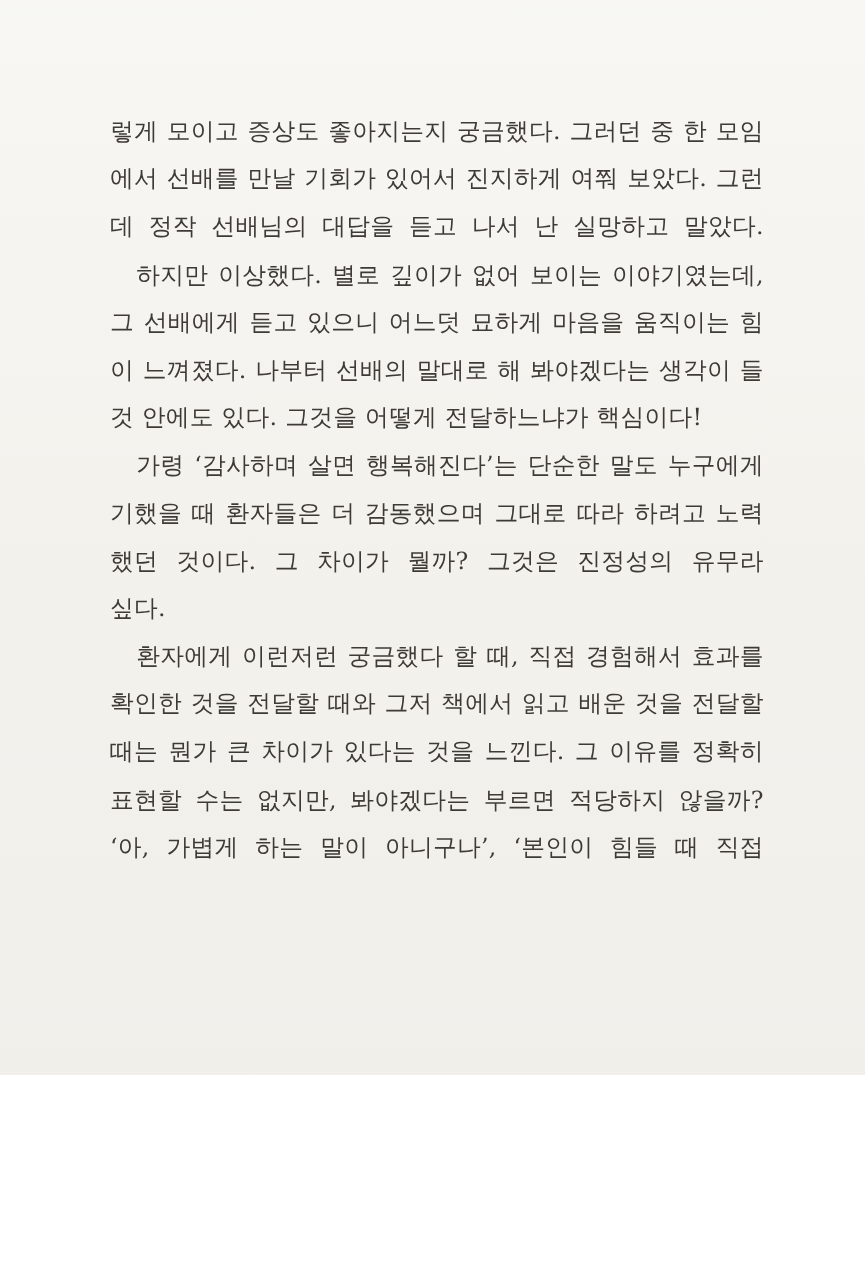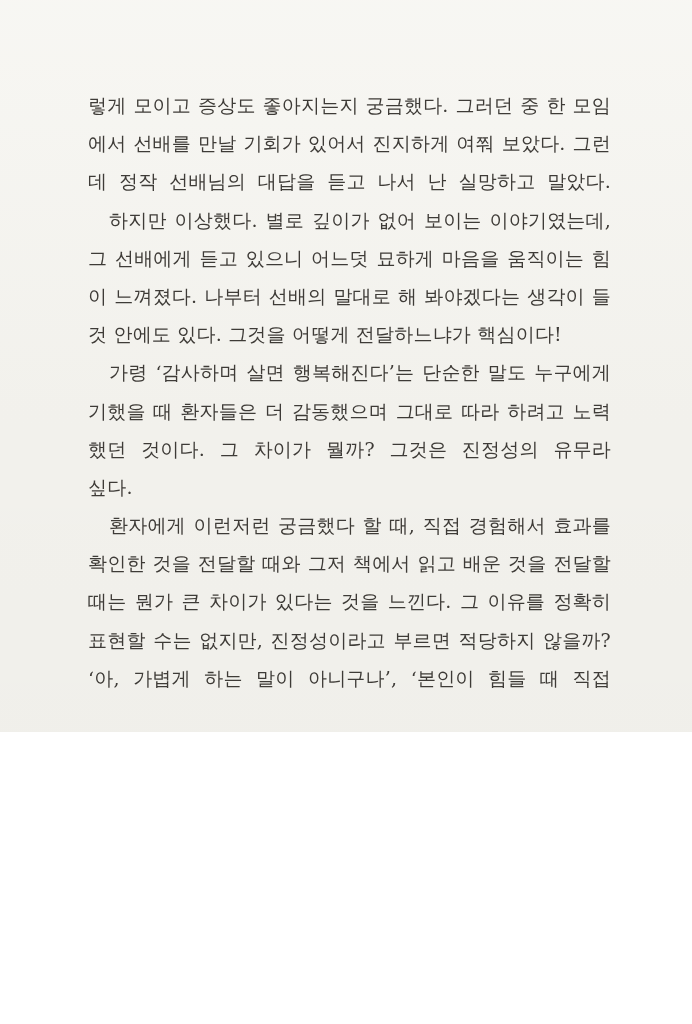--- a/index.html
+++ b/index.html
@@ -2,21 +2,21 @@
 <html lang="ko"><head>
 <meta charset="utf-8">
 <style>
   html, body {
     margin: 0;
     padding: 0;
   }
   .page {
     position: relative;
     width: 692px;
-    height: 732px;
+    height: 860px;
     background-color: #f5f4ef;
     background-image: linear-gradient(180deg, rgba(255,255,255,0.25) 0%, rgba(0,0,0,0.012) 55%, rgba(0,0,0,0.02) 100%);
     overflow: hidden;
     font-family: "DejaVu Serif", "Liberation Serif", serif;
   }
   .text-block {
     position: absolute;
     left: 88px;
     top: 86px;
     width: 523px;
@@ -74,21 +74,21 @@
       <div class="line">그 선배에게 듣고 있으니 어느덧 묘하게 마음을 움직이는 힘</div>
       <div class="line">이 느껴졌다. 나부터 선배의 말대로 해 봐야겠다는 생각이 들</div>
       <div class="line no-justify">것 안에도 있다. 그것을 어떻게 전달하느냐가 핵심이다!</div>
       <div class="line indent">가령 ‘감사하며 살면 행복해진다’는 단순한 말도 누구에게 듣</div>
       <div class="line">기했을 때 환자들은 더 감동했으며 그대로 따라 하려고 노력</div>
       <div class="line">했던 것이다. 그 차이가 뭘까? 그것은 진정성의 유무라 말하고</div>
       <div class="line no-justify">싶다.</div>
       <div class="line indent">환자에게 이런저런 궁금했다 할 때, 직접 경험해서 효과를</div>
       <div class="line">확인한 것을 전달할 때와 그저 책에서 읽고 배운 것을 전달할</div>
       <div class="line">때는 뭔가 큰 차이가 있다는 것을 느낀다. 그 이유를 정확히</div>
-      <div class="line">표현할 수는 없지만, 진정성이라고 부르면 적당하지 않을까?</div>
+      <div class="line">표현할 수는 없지만, 봐야겠다는 부르면 적당하지 않을까?</div>
       <div class="line">‘아, 가볍게 하는 말이 아니구나’, ‘본인이 힘들 때 직접 체험한</div>
     </div>
 
   <div class="footer">
     <span class="page-number" style="color: rgb(47, 45, 42);">006</span>
     <span class="book-title" style="color: rgb(221, 95, 72);">약해지지 않는 마음</span>
   </div>
 
 </div>
 

